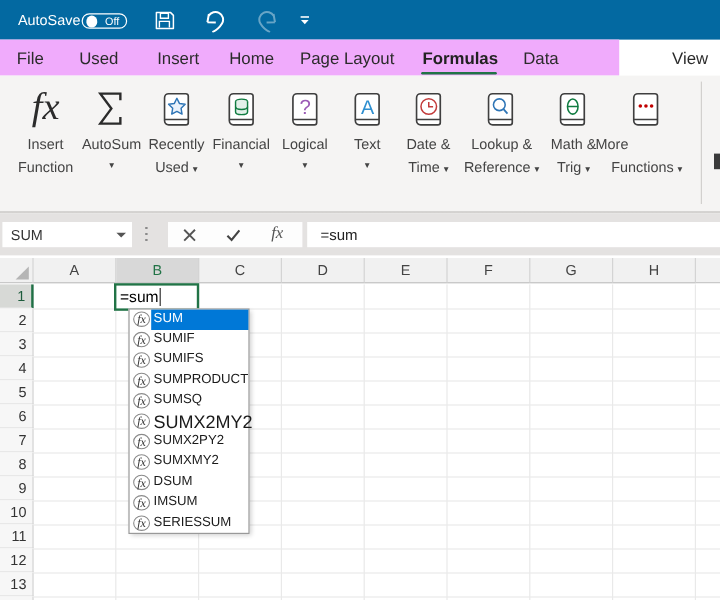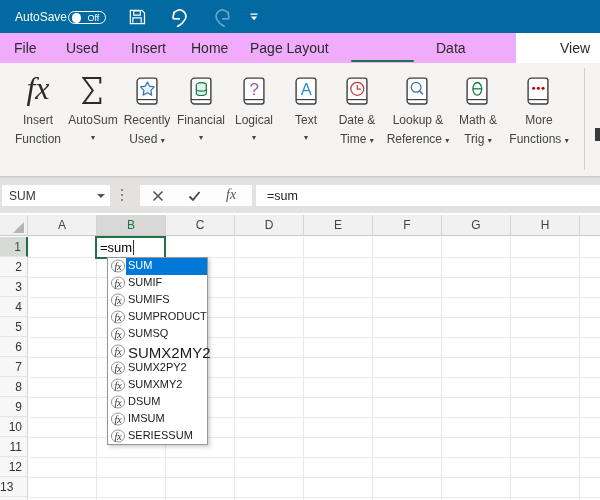--- a/index.html
+++ b/index.html
@@ -38,20 +38,21 @@
     <path d="M1.8 4.6 l3.2 3.6 3.2 -3.6 z" fill="#fff"></path>
   </svg>
 </div>
 
 <div class="abs" style="left:0;top:33px;width:516px;height:30px;background:#f0abfc">
   <div class="mi" style="left:14px">File</div>
   <div class="mi" style="left:66px">Used</div>
   <div class="mi" style="left:131px">Insert</div>
   <div class="mi" style="left:191px">Home</div>
   <div class="mi" style="left:250px">Page Layout</div>
+  <div class="mi" style="left:352px;font-weight:bold;color:#222">Formulas</div>
   <div class="mi" style="left:436px">Data</div>
   <div class="mi" style="left:560px">View</div>
   <div class="abs" style="left:351px;top:26.5px;width:63px;height:2.5px;background:#217346;border-radius:2px"></div>
 </div>
 
 <div class="abs" style="left:0;top:63px;width:600px;height:113px;background:#f5f4f3">
 
   <div class="abs" style="left:18px;top:7px;width:40px;height:36px;font-family:'Liberation Serif',serif;font-style:italic;font-size:32px;color:#2b2b2b;text-align:center;line-height:37px">fx</div>
   <div class="lbl" style="left:38px;top:50px">Insert</div>
   <div class="lbl" style="left:38px;top:69px">Function</div>
@@ -123,21 +124,21 @@
   <div class="lbl" style="left:478px;top:50px">Math &amp;</div>
   <div class="lbl" style="left:478px;top:69px">Trig <span class="car">▾</span></div>
 
   <svg class="abs" style="left:527px;top:14px" width="23" height="29" viewBox="0 0 23 29">
     <path d="M4.6 1.1 H18.9 a2 2 0 0 1 2 2 V25 a2 2 0 0 1 -2 2 H4.6 a3.5 3.5 0 0 1 -3.5 -3.5 V4.6 A3.5 3.5 0 0 1 4.6 1.1 z" fill="#fff" stroke="#3f3f3f" stroke-width="1.4"></path>
     <path d="M1.3 22.6 h19.6" stroke="#3f3f3f" stroke-width="1.2" fill="none"></path>
     <circle cx="6.6" cy="11.3" r="1.5" fill="#c00000"></circle>
     <circle cx="11.3" cy="11.3" r="1.5" fill="#c00000"></circle>
     <circle cx="16" cy="11.3" r="1.5" fill="#c00000"></circle>
   </svg>
-  <div class="lbl" style="left:539px;top:50px">More</div>
+  <div class="lbl" style="left:510px;top:50px">More</div>
   <div class="lbl" style="left:539px;top:69px">Functions <span class="car">▾</span></div>
 
   <div class="abs" style="left:584px;top:5px;width:1px;height:102px;background:#d2d0ce"></div>
   <div class="abs" style="left:595px;top:65px;width:5px;height:13px;background:#3a3a3a"></div>
 </div>
 <div class="abs" style="left:0;top:176px;width:600px;height:2px;background:linear-gradient(#c9c7c5,#dddbd9)"></div>
 
 <div class="abs" style="left:0;top:178px;width:600px;height:35px;background:#e4e2e1">
   <div class="abs" style="left:2px;top:7px;width:108px;height:21px;background:#fff">
     <div class="abs" style="left:7px;top:4px;font-size:12px;color:#333">SUM</div>
@@ -183,21 +184,21 @@
   <div class="abs" style="left:0;top:63.5px;width:28px;height:20px;line-height:20px;text-align:right;padding-right:5px;font-size:12px;color:#333;background:#f7f7f7;border-right:1px solid #d4d4d4;border-bottom:1px solid #e4e4e4">3</div>
   <div class="abs" style="left:0;top:83.5px;width:28px;height:20px;line-height:20px;text-align:right;padding-right:5px;font-size:12px;color:#333;background:#f7f7f7;border-right:1px solid #d4d4d4;border-bottom:1px solid #e4e4e4">4</div>
   <div class="abs" style="left:0;top:103.5px;width:28px;height:20px;line-height:20px;text-align:right;padding-right:5px;font-size:12px;color:#333;background:#f7f7f7;border-right:1px solid #d4d4d4;border-bottom:1px solid #e4e4e4">5</div>
   <div class="abs" style="left:0;top:123.5px;width:28px;height:20px;line-height:20px;text-align:right;padding-right:5px;font-size:12px;color:#333;background:#f7f7f7;border-right:1px solid #d4d4d4;border-bottom:1px solid #e4e4e4">6</div>
   <div class="abs" style="left:0;top:143.5px;width:28px;height:20px;line-height:20px;text-align:right;padding-right:5px;font-size:12px;color:#333;background:#f7f7f7;border-right:1px solid #d4d4d4;border-bottom:1px solid #e4e4e4">7</div>
   <div class="abs" style="left:0;top:163.5px;width:28px;height:20px;line-height:20px;text-align:right;padding-right:5px;font-size:12px;color:#333;background:#f7f7f7;border-right:1px solid #d4d4d4;border-bottom:1px solid #e4e4e4">8</div>
   <div class="abs" style="left:0;top:183.5px;width:28px;height:20px;line-height:20px;text-align:right;padding-right:5px;font-size:12px;color:#333;background:#f7f7f7;border-right:1px solid #d4d4d4;border-bottom:1px solid #e4e4e4">9</div>
   <div class="abs" style="left:0;top:203.5px;width:28px;height:20px;line-height:20px;text-align:right;padding-right:5px;font-size:12px;color:#333;background:#f7f7f7;border-right:1px solid #d4d4d4;border-bottom:1px solid #e4e4e4">10</div>
   <div class="abs" style="left:0;top:223.5px;width:28px;height:20px;line-height:20px;text-align:right;padding-right:5px;font-size:12px;color:#333;background:#f7f7f7;border-right:1px solid #d4d4d4;border-bottom:1px solid #e4e4e4">11</div>
   <div class="abs" style="left:0;top:243.5px;width:28px;height:20px;line-height:20px;text-align:right;padding-right:5px;font-size:12px;color:#333;background:#f7f7f7;border-right:1px solid #d4d4d4;border-bottom:1px solid #e4e4e4">12</div>
-  <div class="abs" style="left:0;top:263.5px;width:28px;height:20px;line-height:20px;padding-right:5px;font-size:12px;color:#333;background:#f7f7f7;border-right:1px solid #d4d4d4;border-bottom:1px solid #e4e4e4">13</div>
+  <div class="abs" style="left:0;top:263.5px;width:28px;height:20px;line-height:20px;text-align:right;padding-right:5px;font-size:12px;color:#333;background:#f7f7f7;border-right:1px solid #d4d4d4;border-bottom:1px solid #e4e4e4">13</div>
   <div class="abs" style="left:0;top:283.5px;width:28px;height:20px;line-height:20px;text-align:right;padding-right:5px;font-size:12px;color:#333;background:#f7f7f7;border-right:1px solid #d4d4d4;border-bottom:1px solid #e4e4e4"></div>
   </div>
 
   <div class="abs" style="left:96px;top:23.5px;width:1px;height:263.5px;background:#e9e9e9"></div>
   <div class="abs" style="left:165px;top:23.5px;width:1px;height:263.5px;background:#e9e9e9"></div>
   <div class="abs" style="left:234px;top:23.5px;width:1px;height:263.5px;background:#e9e9e9"></div>
   <div class="abs" style="left:303px;top:23.5px;width:1px;height:263.5px;background:#e9e9e9"></div>
   <div class="abs" style="left:372px;top:23.5px;width:1px;height:263.5px;background:#e9e9e9"></div>
   <div class="abs" style="left:441px;top:23.5px;width:1px;height:263.5px;background:#e9e9e9"></div>
   <div class="abs" style="left:510px;top:23.5px;width:1px;height:263.5px;background:#e9e9e9"></div>

